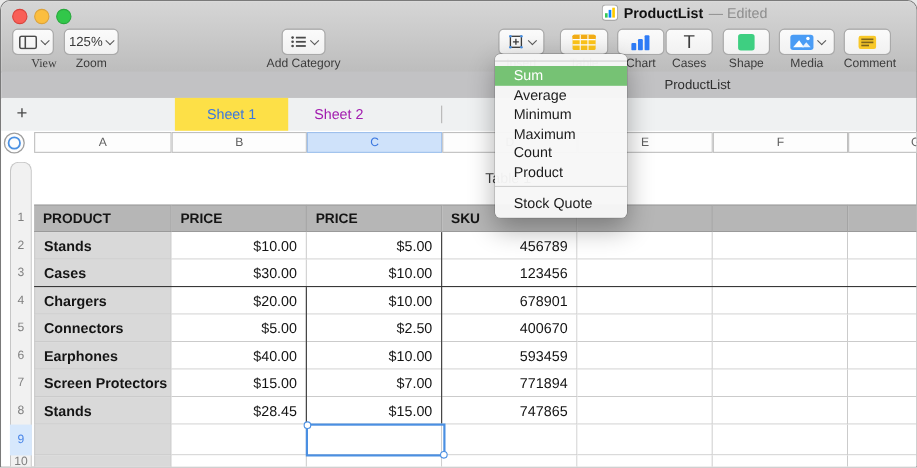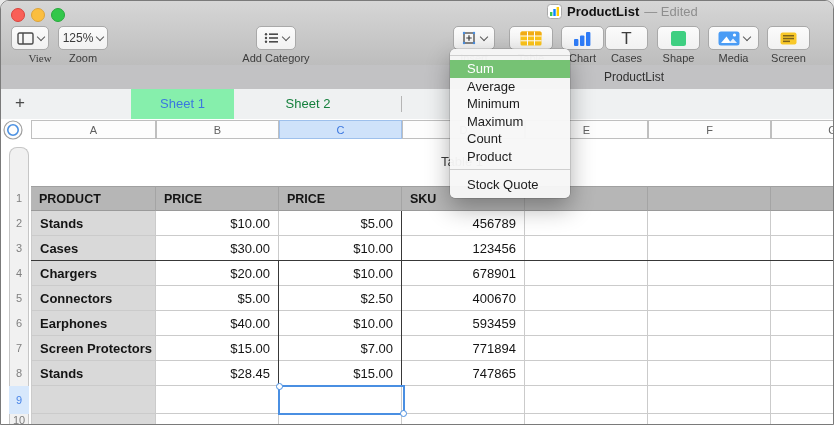--- a/index.html
+++ b/index.html
@@ -25,22 +25,22 @@
   .btn-label{position:absolute;top:51px;font-size:11px;color:#3c3c3c;text-align:center;white-space:nowrap;}
   
   #tabbar{position:absolute;left:0;top:64px;width:834px;height:24px;background:#c2c2c4;
           border-bottom:1px solid #a2a2a2;}
   #tabbar .tab-title{position:absolute;left:500px;width:266px;top:0;height:24px;line-height:24px;
           text-align:center;font-size:12px;color:#2f2f2f;}
   
   #sheetbar{position:absolute;left:0;top:88px;width:834px;height:30px;background:#eff1f2;}
   #sheet-add{position:absolute;left:6px;top:0;width:26px;height:30px;text-align:center;
              line-height:28px;font-size:17px;color:#4a4a4a;}
-  .sheet-tab{position:absolute;top:0;height:30px;line-height:30px;text-align:center;font-size:13px;color:#15803d;}
-  .sheet-tab.active{background:#86efac;color:#3b77e0;}
+  .sheet-tab{position:absolute;top:0;height:30px;line-height:30px;text-align:center;font-size:13px;color:#a21caf;}
+  .sheet-tab.active{background:#fde047;color:#3b77e0;margin-left:28px;}
   #sheet-div{position:absolute;left:400px;top:7px;width:1px;height:16px;background:#b5b5b5;}
   
   #colstrip{position:absolute;left:0;top:118px;width:834px;height:22px;background:#fff;}
   .colhead{position:absolute;top:1px;height:19px;line-height:19px;box-sizing:border-box;
            background:#fdfdfd;border:1px solid #bfbfbf;text-align:center;
            font-size:11px;color:#606060;}
   .colhead.sel{background:#cfe2fa;color:#3b77e0;border-color:#9ec0ec;}
   #grid-circle{position:absolute;left:2px;top:119px;}
   
   #canvas{position:absolute;left:0;top:140px;width:834px;height:285px;background:#fff;}
@@ -183,21 +183,21 @@
     <div class="btn-label" style="left:707px;width:51px;">Media</div>
 
     <div class="btn" style="left:766px;width:43px;">
       <svg class="ic" width="17" height="13" viewBox="0 0 17 13">
         <rect x="0.5" y="0.5" width="16" height="12" rx="2" fill="#f8c829"></rect>
         <rect x="3" y="3" width="11" height="1.5" fill="#7e641c"></rect>
         <rect x="3" y="5.8" width="11" height="1.5" fill="#7e641c"></rect>
         <rect x="3" y="8.6" width="7" height="1.5" fill="#7e641c"></rect>
       </svg>
     </div>
-    <div class="btn-label" style="left:766px;width:43px;">Screen</div>
+    <div class="btn-label" style="left:766px;width:43px;">Comment</div>
   </div>
 
   <div id="tabbar">
     <div class="tab-title">ProductList</div>
   </div>
 
   <div id="sheetbar">
     <div id="sheet-add">+</div>
     <div class="sheet-tab active" style="left:130px;width:103px;">Sheet 1</div>
     <div class="sheet-tab" style="left:233px;width:148px;">Sheet 2</div>

